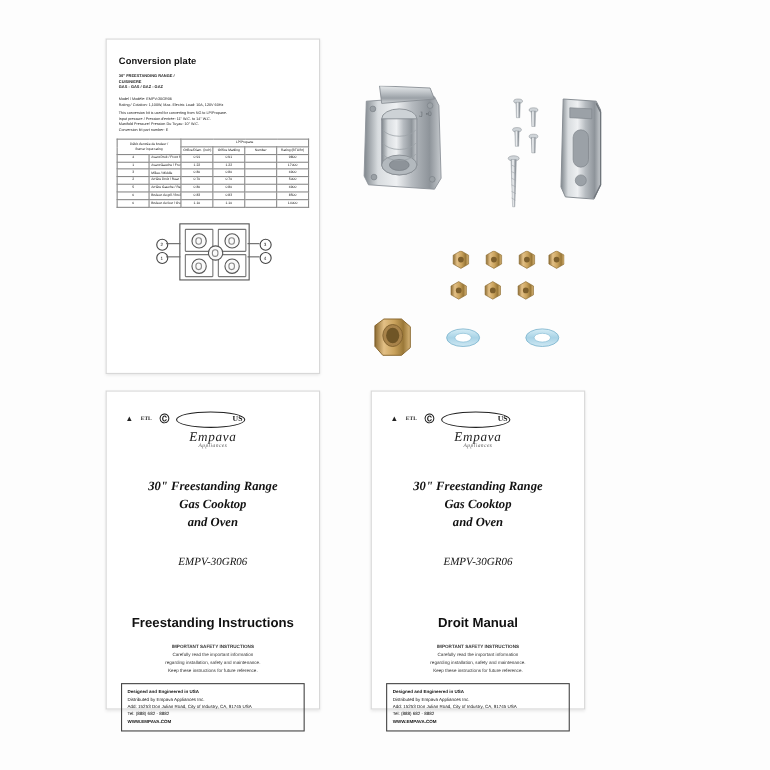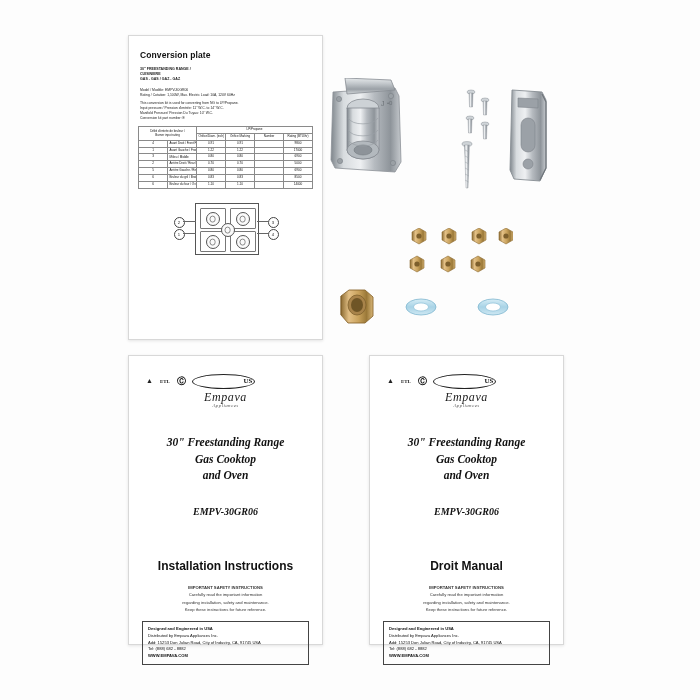--- a/index.html
+++ b/index.html
@@ -21,21 +21,20 @@
     background: #fdfdfd;
   }
 
   
   .sheet {
     position: absolute;
     background: #ffffff;
     border: 1px solid #d8d8d8;
     box-shadow: 0 1px 3px rgba(0,0,0,0.10);
     box-sizing: border-box;
-    margin-left: 32px;
   }
 
   
   #conversion-sheet {
     left: 96px;
     top: 35px;
     width: 195px;
     height: 305px;
     padding: 10px 9px;
   }
@@ -215,21 +214,21 @@
     font-weight: bold;
     font-size: 11.5px;
     line-height: 1.45;
     margin-top: 26px;
     color: #111;
   }
   .model {
     text-align: center;
     font-family: "Liberation Serif", serif;
     font-style: italic;
-    font-weight: bold;
+    font-weight: normal;
     font-size: 10px;
     margin-top: 22px;
     color: #111;
   }
   .doc-type {
     text-align: center;
     font-weight: bold;
     font-size: 12px;
     margin-top: 42px;
     color: #111;
@@ -441,21 +440,21 @@
     </div>
 
     <div class="prod-title">
       <div>30" Freestanding Range</div>
       <div>Gas Cooktop</div>
       <div>and Oven</div>
     </div>
 
     <div class="model">EMPV-30GR06</div>
 
-    <div class="doc-type">Installation Instructions</div>
+    <div class="doc-type">Freestanding Instructions</div>
 
     <div class="safety">
       <div class="lead">IMPORTANT SAFETY INSTRUCTIONS</div>
       <div>Carefully read the important information</div>
       <div>regarding installation, safety and maintenance.</div>
       <div>Keep these instructions for future reference.</div>
     </div>
 
     <div class="spacer"></div>
 

